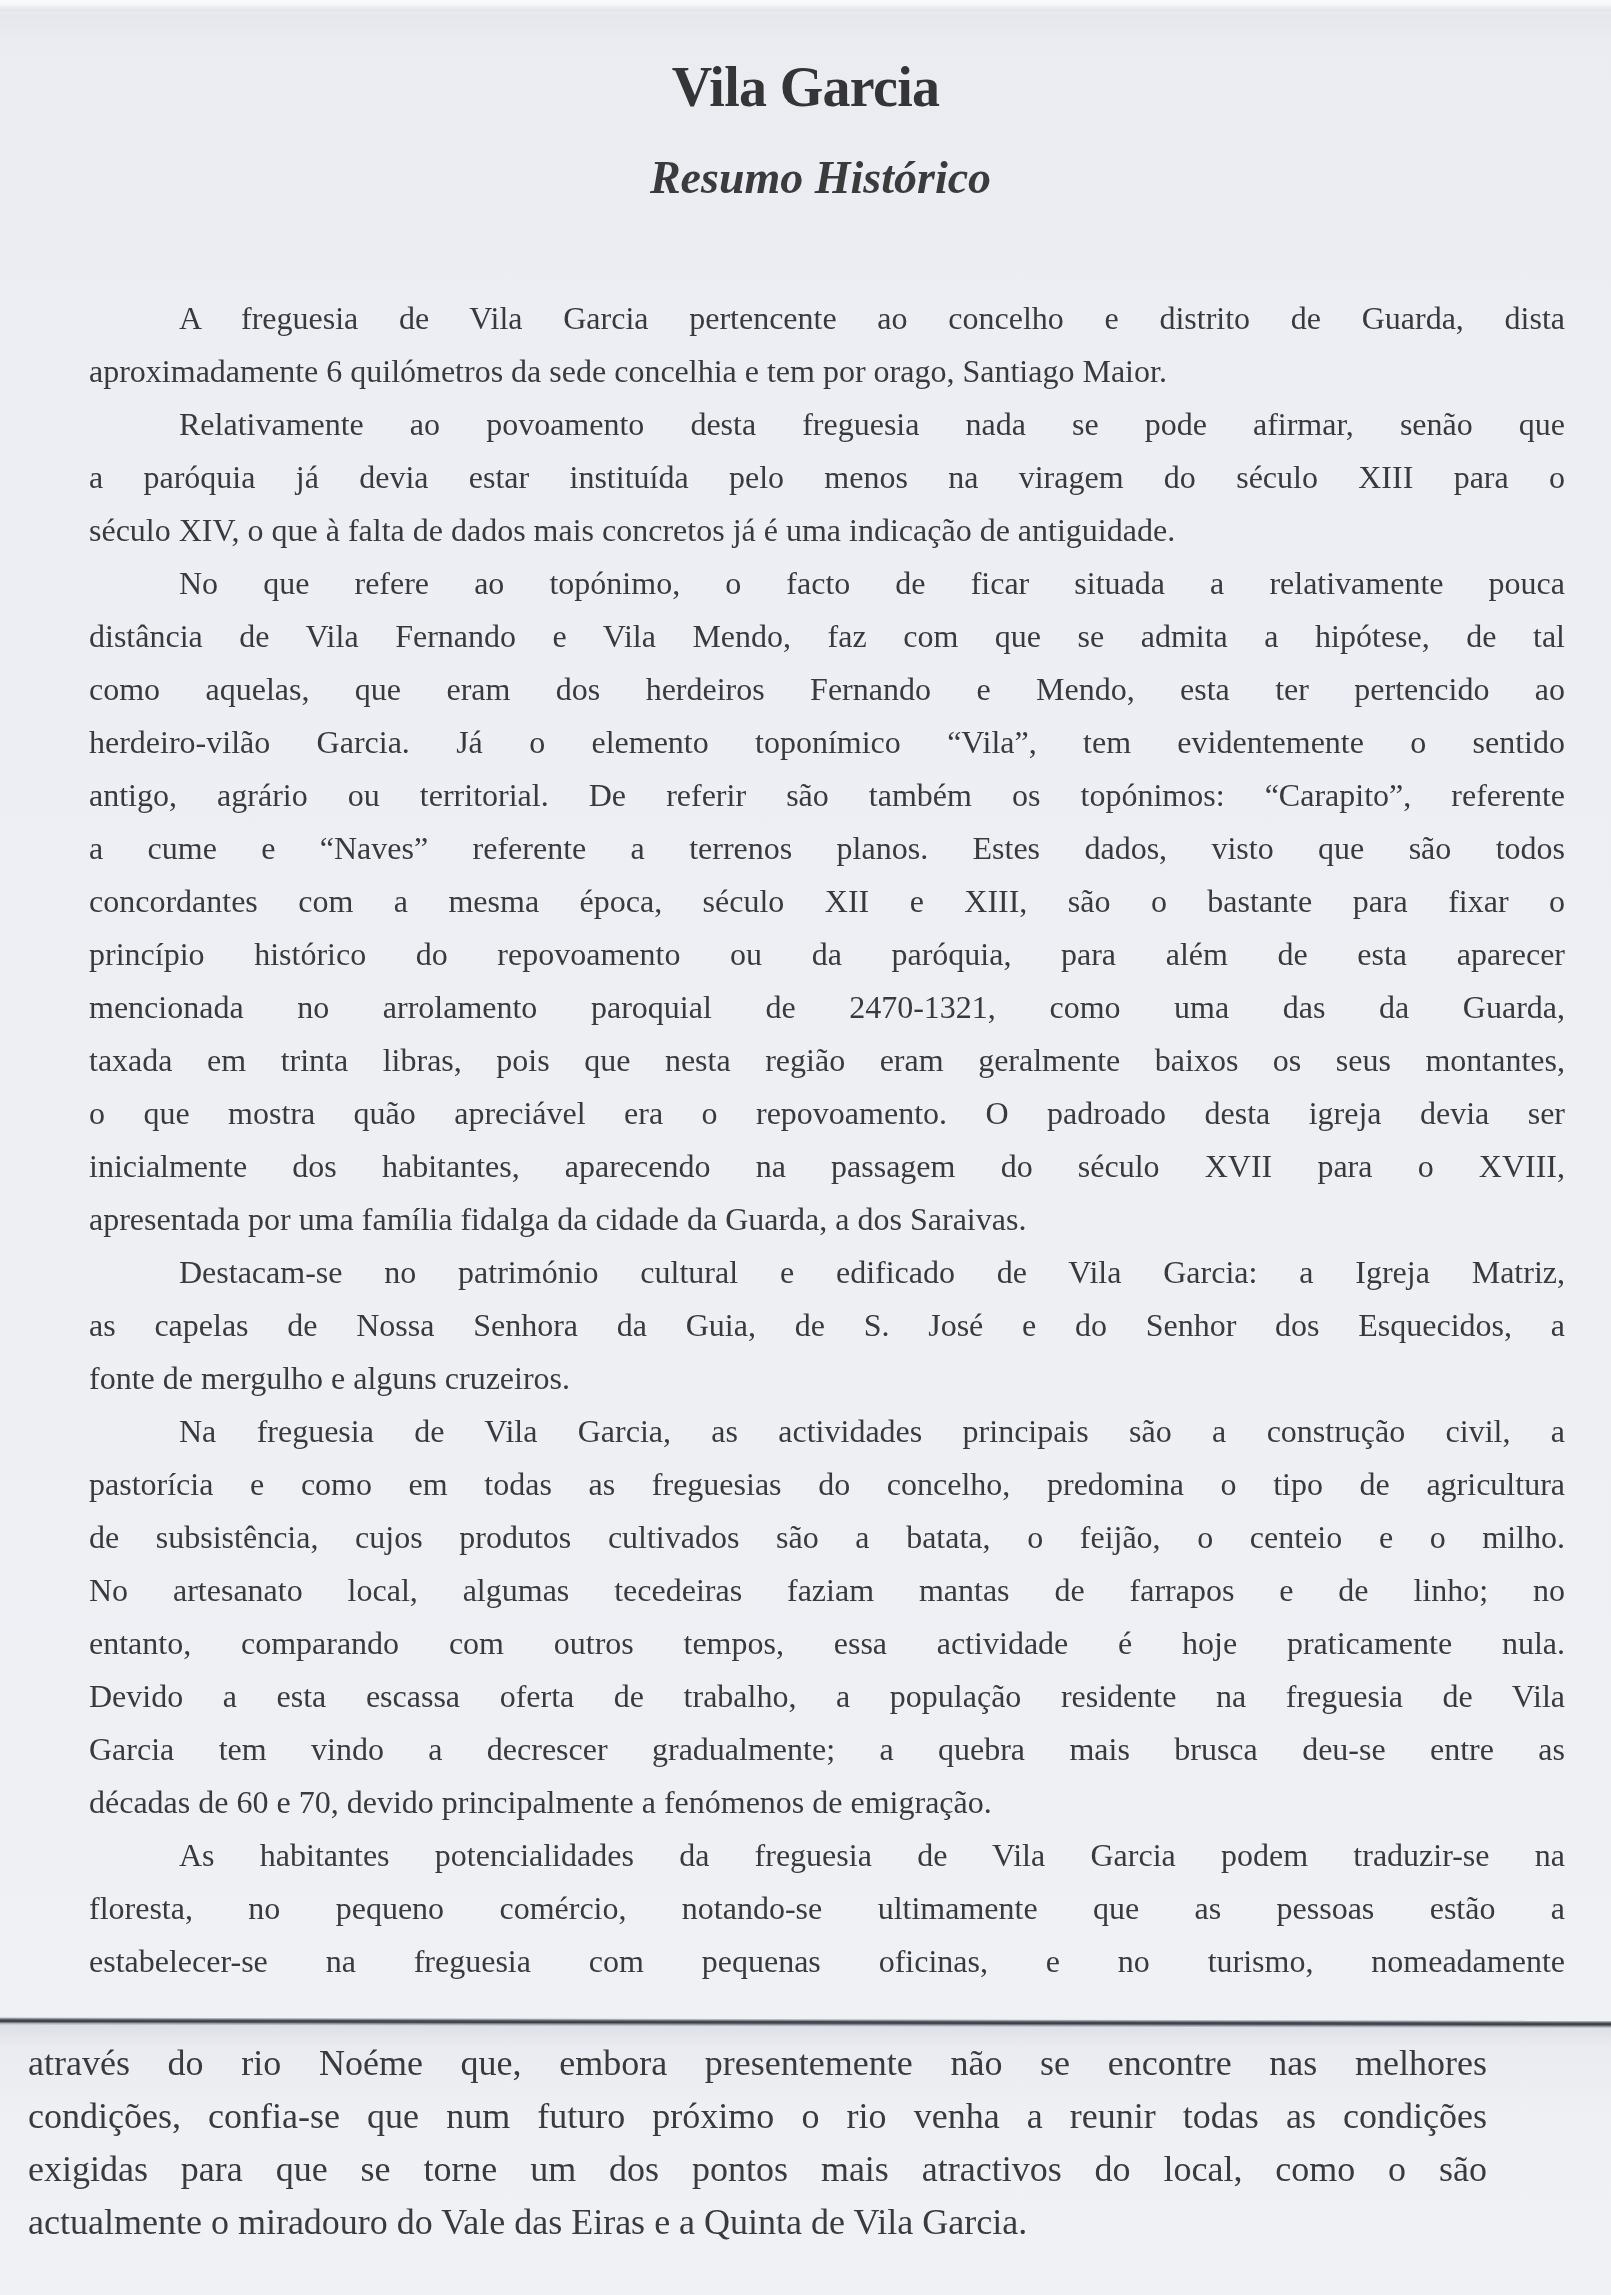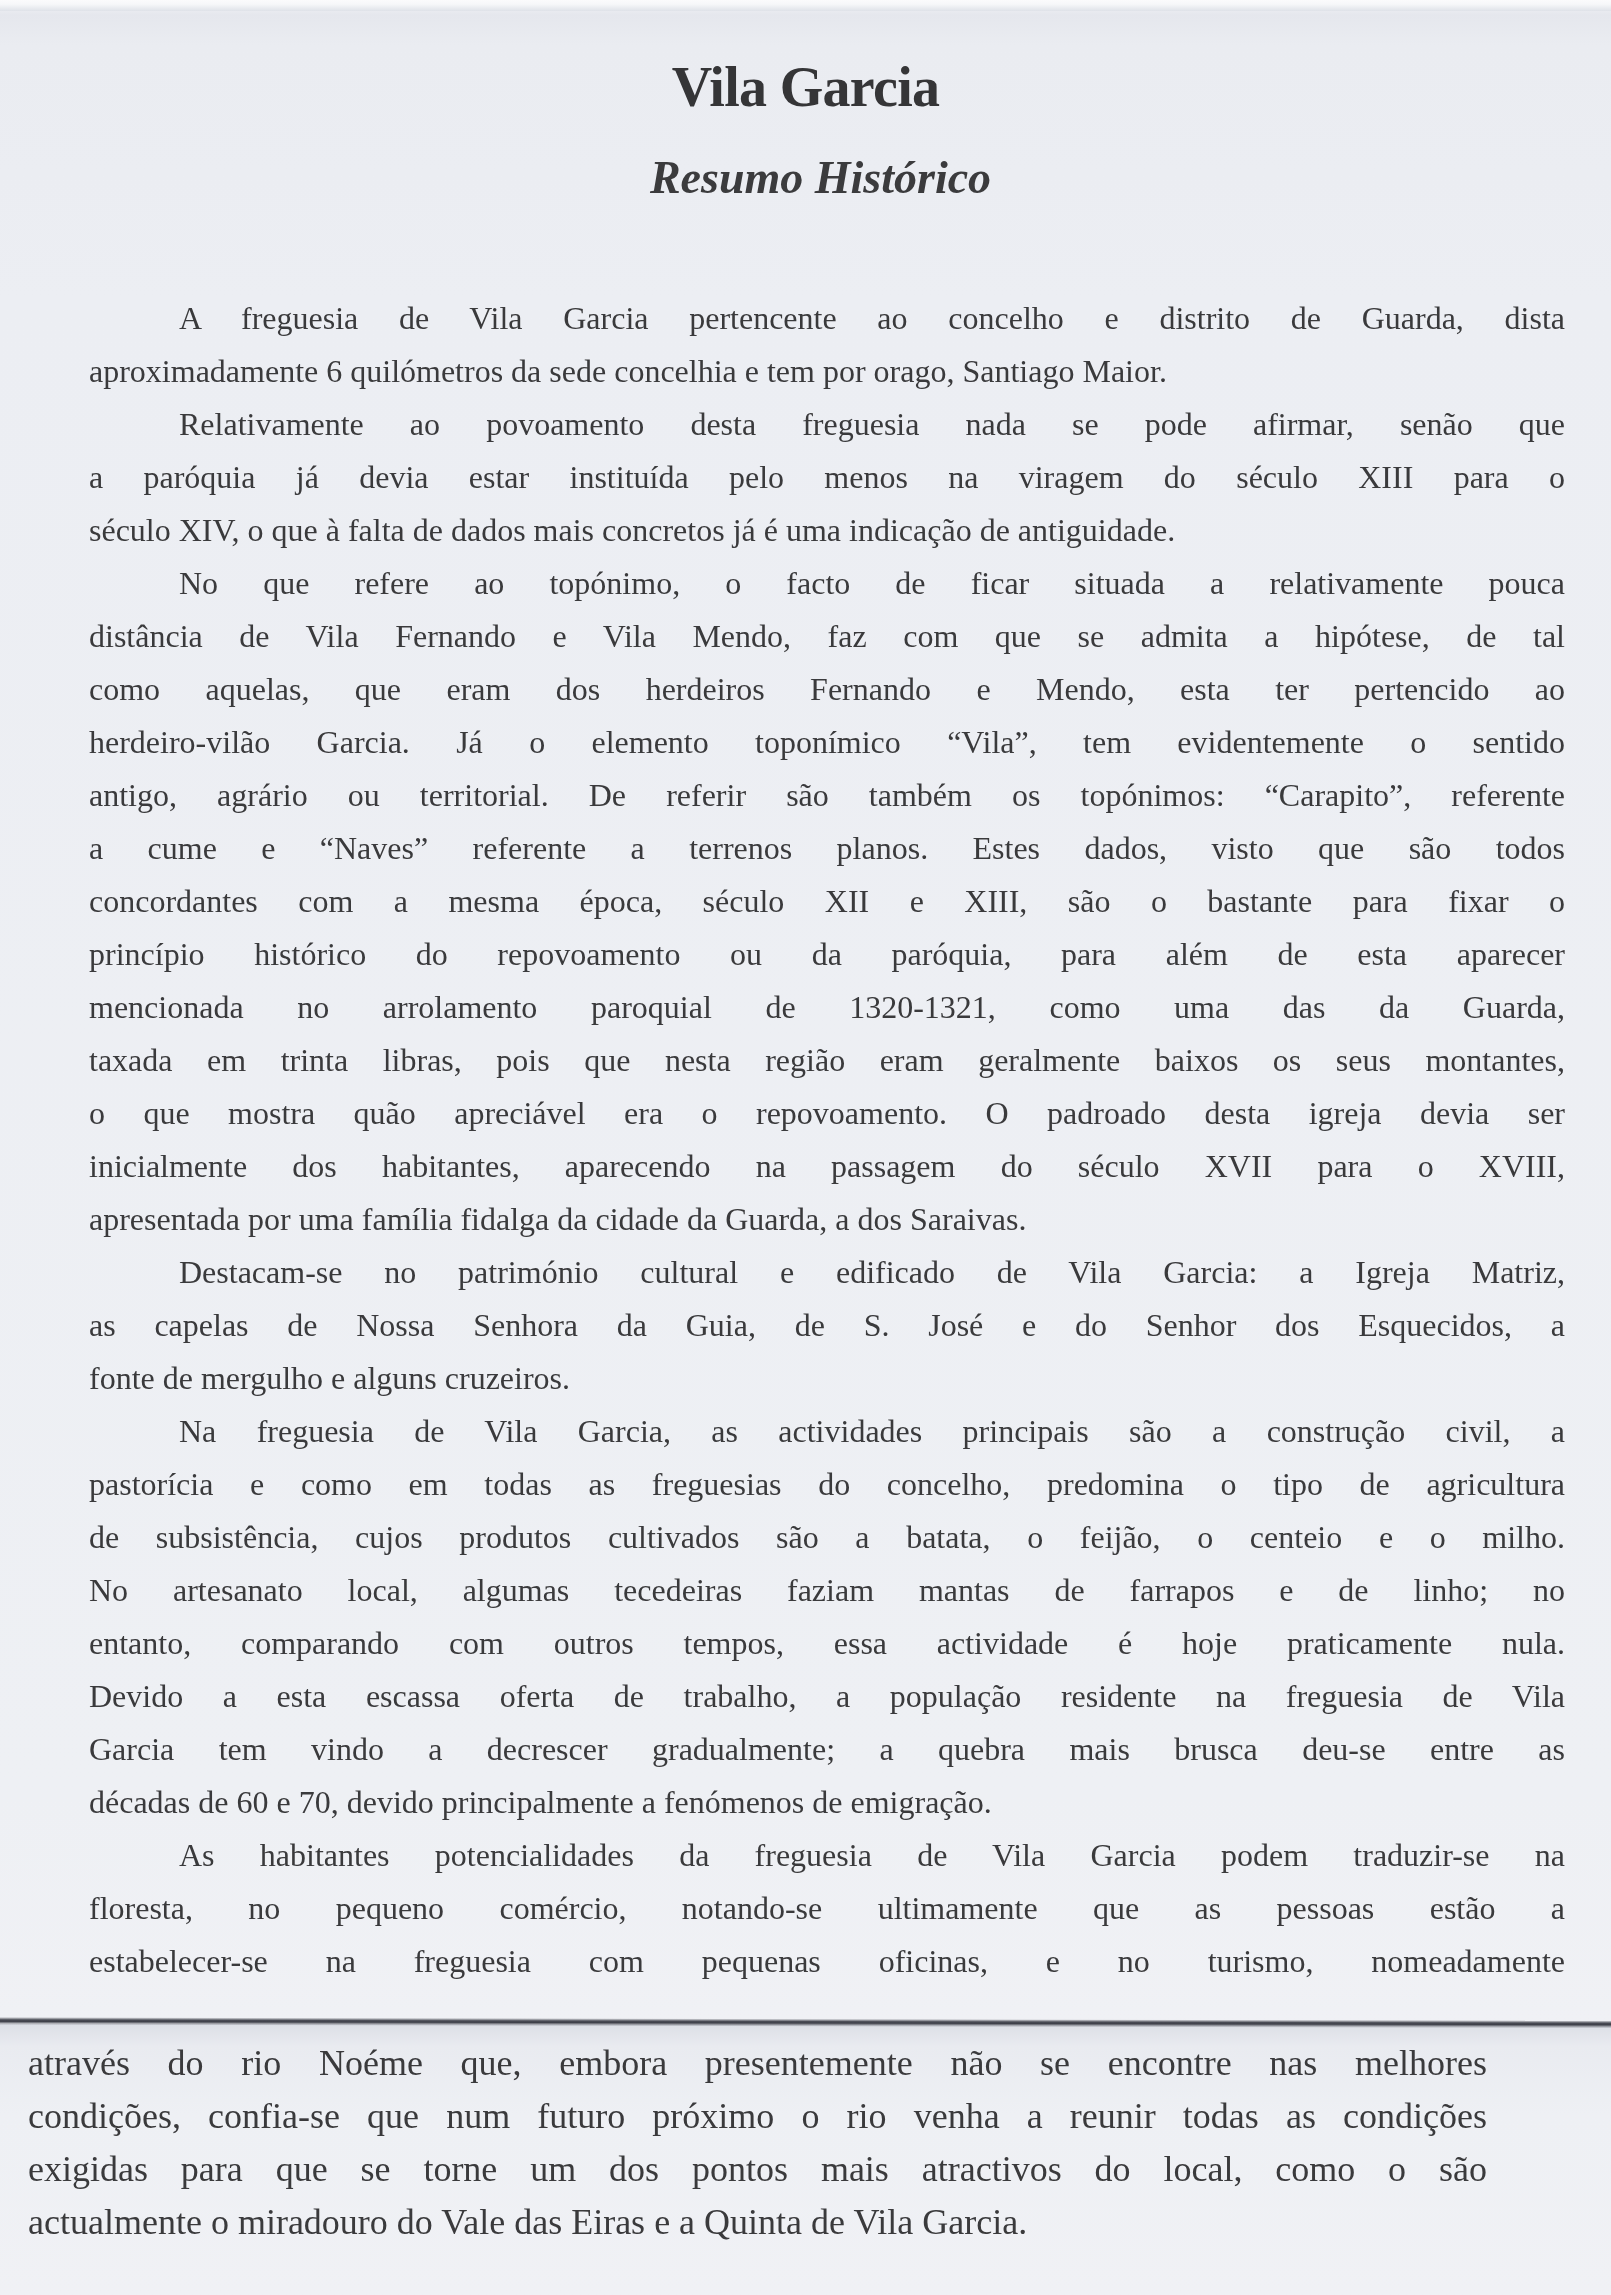--- a/index.html
+++ b/index.html
@@ -140,21 +140,21 @@
 
   <div class="para">
     <span class="line indent">No que refere ao topónimo, o facto de ficar situada a relativamente pouca</span>
     <span class="line">distância de Vila Fernando e Vila Mendo, faz com que se admita a hipótese, de tal</span>
     <span class="line">como aquelas, que eram dos herdeiros Fernando e Mendo, esta ter pertencido ao</span>
     <span class="line">herdeiro-vilão Garcia. Já o elemento toponímico “Vila”, tem evidentemente o sentido</span>
     <span class="line">antigo, agrário ou territorial. De referir são também os topónimos: “Carapito”, referente</span>
     <span class="line">a cume e “Naves” referente a terrenos planos. Estes dados, visto que são todos</span>
     <span class="line">concordantes com a mesma época, século XII e XIII, são o bastante para fixar o</span>
     <span class="line">princípio histórico do repovoamento ou da paróquia, para além de esta aparecer</span>
-    <span class="line">mencionada no arrolamento paroquial de 1320-1321, como uma das da Guarda,</span>
+    <span class="line">mencionada no arrolamento paroquial de 2470-1321, como uma das da Guarda,</span>
     <span class="line">taxada em trinta libras, pois que nesta região eram geralmente baixos os seus montantes,</span>
     <span class="line">o que mostra quão apreciável era o repovoamento. O padroado desta igreja devia ser</span>
     <span class="line">inicialmente dos habitantes, aparecendo na passagem do século XVII para o XVIII,</span>
     <span class="line last">apresentada por uma família fidalga da cidade da Guarda, a dos Saraivas.</span>
   </div>
 
   <div class="para">
     <span class="line indent">Destacam-se no património cultural e edificado de Vila Garcia: a Igreja Matriz,</span>
     <span class="line">as capelas de Nossa Senhora da Guia, de S. José e do Senhor dos Esquecidos, a</span>
     <span class="line last">fonte de mergulho e alguns cruzeiros.</span>

